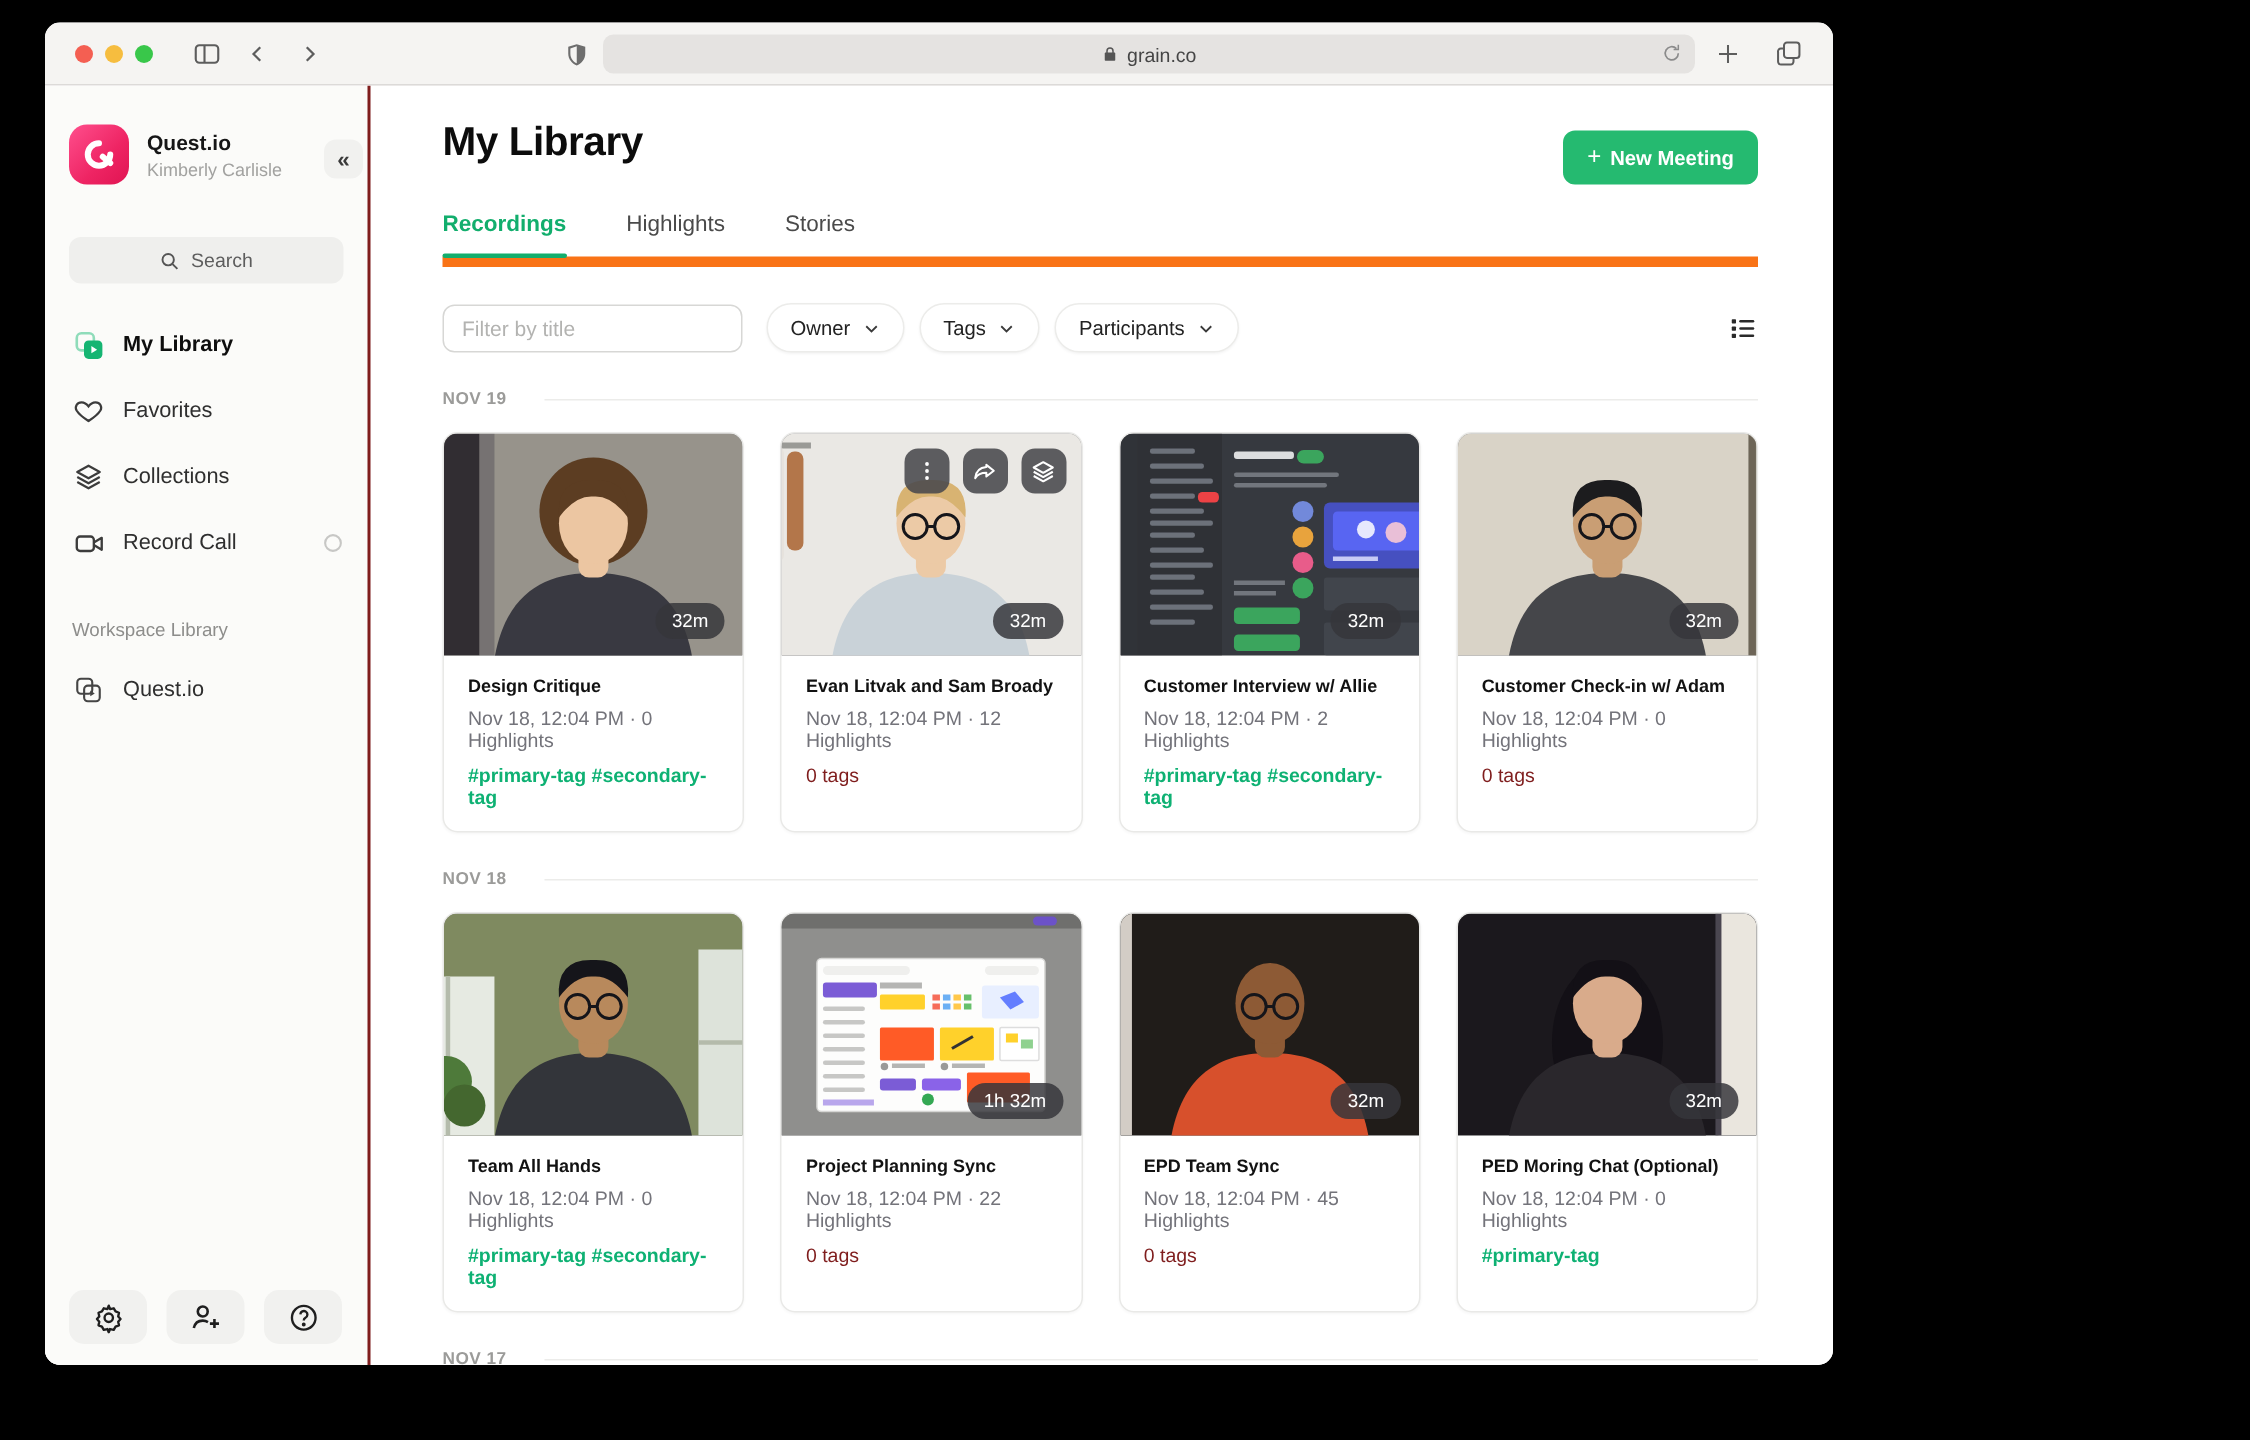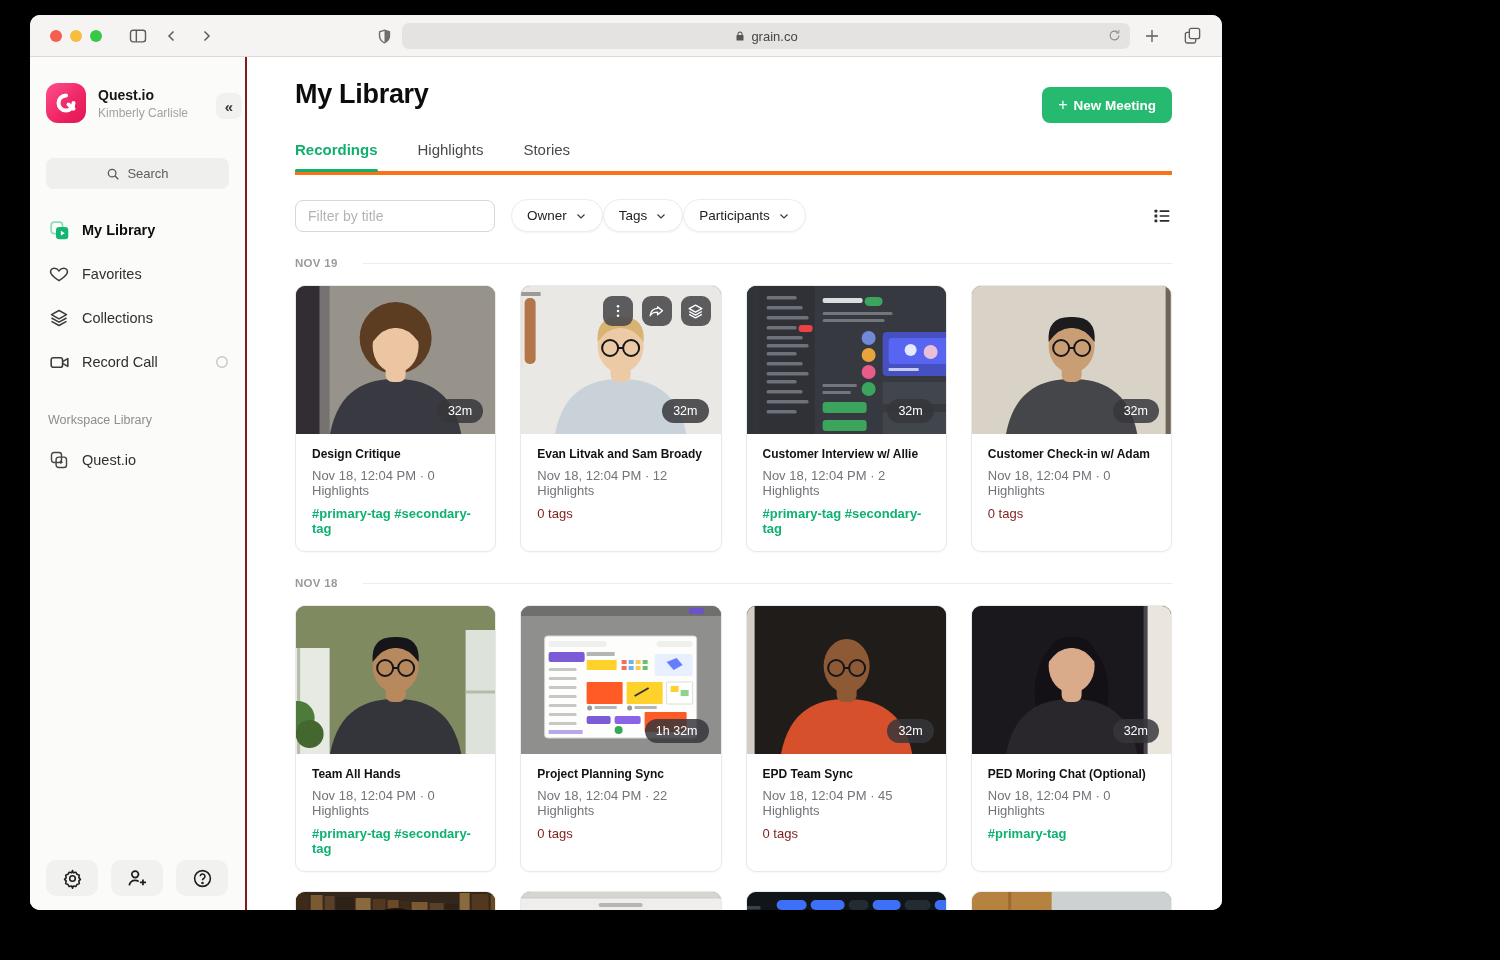--- a/index.html
+++ b/index.html
@@ -49,30 +49,30 @@
   .side-footer { position:absolute; left:16px; bottom:14px; display:flex; gap:13px; }
   .foot-pill { width:52px; height:36px; border-radius:10px; background:#f1f1ef; display:flex;
                align-items:center; justify-content:center; color:#1f1f1f; cursor:pointer; }
 
   
   .main { flex:1; overflow:hidden; padding:0 50px 0 48px; }
   .page-head { display:flex; align-items:flex-start; justify-content:space-between; margin-top:22px; }
   .page-title { font-size:27px; font-weight:800; letter-spacing:-0.3px; color:#0c0c0c; }
   .new-meeting { margin-top:8px; display:flex; align-items:center; gap:6px; background:#25ba70; color:#fff;
                  font-size:13.5px; font-weight:700; border:none; border-radius:8px; padding:9px 16px; cursor:pointer; }
-  .tabs { display:flex; gap:40px; margin-top:18px; border-bottom:4px solid #f97316; }
+  .tabs { display:flex; gap:40px; margin-top:18px; border-bottom:7px solid #f97316; }
   .tab { font-size:15px; color:#4a4a4a; padding-bottom:13px; position:relative; cursor:pointer; }
   .tab.active { color:#12ae6d; font-weight:700; }
   .tab.active::after { content:""; position:absolute; left:0; right:0; bottom:-1px; height:3px;
                        background:#12ae6d; border-radius:3px; }
   .filter-row { display:flex; align-items:center; margin-top:24px; gap:16px; }
   .filter-input { width:200px; height:32px; border:1.5px solid #d7d7d5; border-radius:8px;
                   font-size:14px; padding:0 12px; color:#333; font-family:"Liberation Sans",sans-serif; outline:none; }
   .filter-input::placeholder { color:#b3b3b1; }
-  .pills { display:flex; }
+  .pills { display:flex; gap:10px; }
   .pill { display:flex; align-items:center; gap:8px; background:#fff; border:1px solid #ececea;
           box-shadow:0 1px 2px rgba(0,0,0,.05); border-radius:17px; padding:8px 15px;
           font-size:13.5px; color:#222; cursor:pointer; }
   .view-toggle { margin-left:auto; color:#2a2a2a; cursor:pointer; display:flex; }
 
   
   .section-head { display:flex; align-items:center; gap:25px; margin:25px 0 16px; }
   .section-date { font-size:11.5px; font-weight:600; color:#9b9b99; letter-spacing:.3px; }
   .section-line { flex:1; height:1px; background:#ececea; }
   .grid { display:grid; grid-template-columns:repeat(4,1fr); gap:24px; margin-bottom:19px; }
@@ -613,20 +613,24 @@
                     <path d="M109 56 Q 107 30 132 31 Q 157 30 155 56 Q 144 41 132 42 Q 120 41 109 56 Z" fill="#131016"></path>
                   </svg>
                   <div class="dur">32m</div>
                 </div>
                 <div class="card-body">
                   <div class="card-title">PED Moring Chat (Optional)</div>
                   <div class="card-meta">Nov 18, 12:04 PM · 0 Highlights</div>
                   <div class="card-tags green">#primary-tag</div>
                 </div>
               </div>
+            </div>
+            <div class="section-head">
+              <div class="section-date">NOV 17</div>
+              <div class="section-line"></div>
             </div>
             <div class="grid">
               <div class="card">
                 <div class="thumb">
                   <svg class="art" viewBox="0 0 264 148" preserveAspectRatio="xMidYMid slice">
                     <rect width="264" height="148" fill="#33261a"></rect>
                     <rect x="2" y="12" width="9" height="34" fill="#52381f"></rect>
                     <rect x="13" y="1" width="16" height="45" fill="#6b4a28"></rect>
                     <rect x="31" y="2" width="14" height="44" fill="#3d2b1a"></rect>
                     <rect x="47" y="3" width="12" height="43" fill="#7a5a33"></rect>

